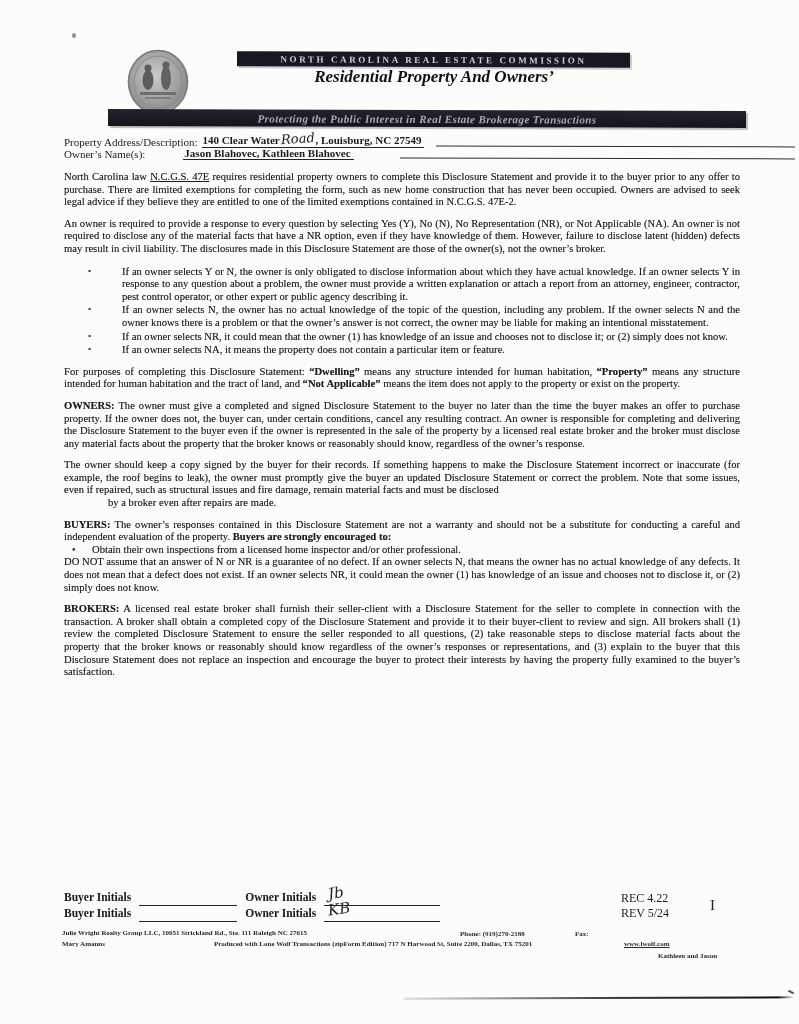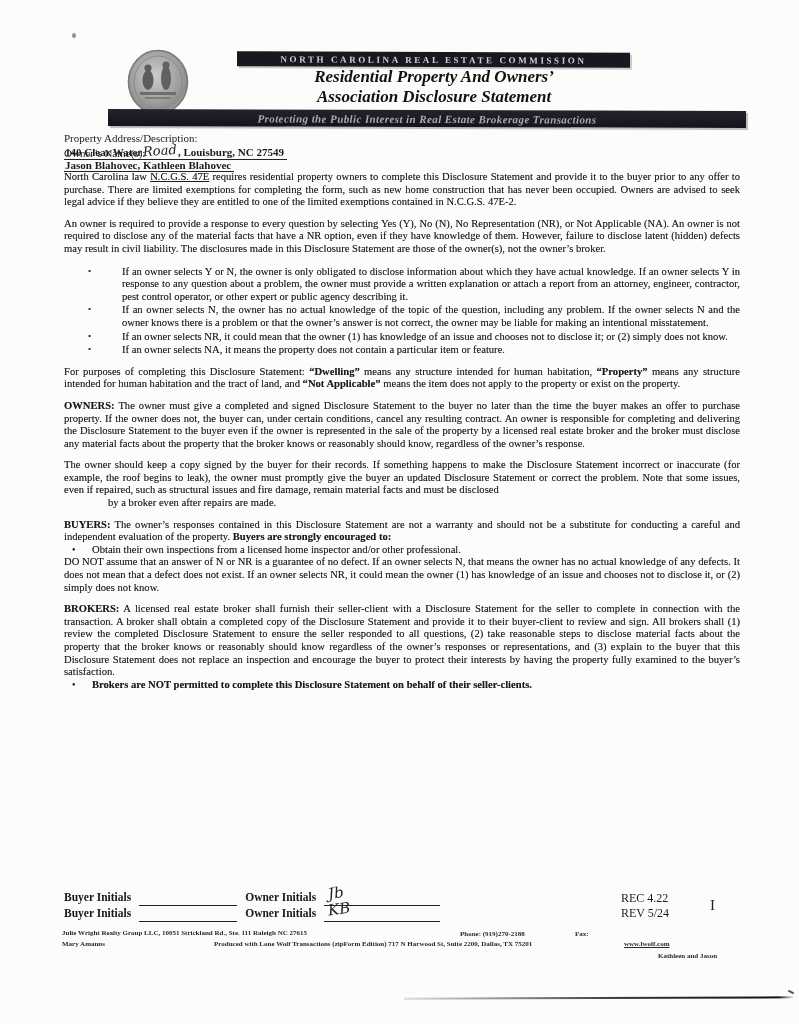--- a/index.html
+++ b/index.html
@@ -18,23 +18,23 @@
   .banner1 span{font-size:9px;font-weight:bold;letter-spacing:2.6px;color:#cfcfd6;white-space:nowrap;}
 
   .title{position:absolute;left:212px;top:67px;width:444px;text-align:center;
          font-weight:bold;font-style:italic;font-size:17px;line-height:19.5px;color:#101010;}
 
   .banner2{position:absolute;left:108px;top:110px;width:638px;height:17px;
            background:linear-gradient(#23232d,#14141c);display:flex;align-items:center;justify-content:center;
            transform:rotate(0.2deg);box-shadow:2px 2px 1px rgba(0,0,0,.25);}
   .banner2 span{font-size:11px;font-weight:bold;font-style:italic;color:#a9a9b2;letter-spacing:.4px;white-space:nowrap;}
 
-  .fieldline{position:absolute;left:64px;width:731px;display:flex;align-items:flex-start;font-size:11px;white-space:nowrap;flex-direction:column;}
+  .fieldline{position:absolute;left:64px;width:731px;display:flex;align-items:flex-end;font-size:11px;white-space:nowrap;}
   .fl-addr{top:132px;}
-  .fl-own{top:147px;}
+  .fl-own{top:147px;gap:34px;}
   .flabel{margin-right:4px;}
   .uwrap{font-weight:bold;border-bottom:1.3px solid #222;padding:0 3px 0 1px;}
   .hand{display:inline-block;font-style:italic;font-family:"DejaVu Serif",serif;font-weight:normal;
         font-size:13px;transform:rotate(-4deg);position:relative;top:-1px;margin:0 1px;}
   .fill{flex:1;border-bottom:1.3px solid #2e2e2e;height:3px;align-self:flex-end;margin-left:12px;
         transform:translateY(-1px) rotate(0.12deg);}
 
   .content{position:absolute;left:64px;top:171px;width:676px;font-size:10.6px;line-height:12.6px;
            text-align:justify;color:#1c1c1c;text-shadow:0 0 .4px rgba(40,40,40,.5);}
   .content p{margin:0 0 9px;}
@@ -102,21 +102,20 @@
       <rect x="18" y="48" width="26" height="2" fill="#7d7d7d"></rect>
     </svg>
   </div>
 
   <div class="banner1">
     <span>NORTH CAROLINA REAL ESTATE COMMISSION</span>
   </div>
 
   <div class="title">
     <div>Residential Property And Owners’</div>
-    <div>Association Disclosure Statement</div>
   </div>
 
   <div class="banner2">
     <span>Protecting the Public Interest in Real Estate Brokerage Transactions</span>
   </div>
 
   <div class="fieldline fl-addr">
     <span class="flabel">Property Address/Description:</span>
     <span class="uwrap"><span>140 Clear Water</span><span class="hand">Road</span><span>, Louisburg, NC  27549</span></span>
     <span class="fill"></span>
@@ -151,21 +150,20 @@
 
     <ul class="l2">
       <li><span class="mk">•</span><span>Obtain their own inspections from a licensed home inspector and/or other professional.</span></li>
     </ul>
 
     <p>DO NOT assume that an answer of N or NR is a guarantee of no defect. If an owner selects N, that means the owner has no actual knowledge of any defects. It does not mean that a defect does not exist. If an owner selects NR, it could mean the owner (1) has knowledge of an issue and chooses not to disclose it, or (2) simply does not know.</p>
 
     <p style="margin-bottom:0;"><span class="b">BROKERS:</span><span> A licensed real estate broker shall furnish their seller-client with a Disclosure Statement for the seller to complete in connection with the transaction. A broker shall obtain a completed copy of the Disclosure Statement and provide it to their buyer-client to review and sign. All brokers shall (1) review the completed Disclosure Statement to ensure the seller responded to all questions, (2) take reasonable steps to disclose material facts about the property that the broker knows or reasonably should know regardless of the owner’s responses or representations, and (3) explain to the buyer that this Disclosure Statement does not replace an inspection and encourage the buyer to protect their interests by having the property fully examined to the buyer’s satisfaction.</span></p>
 
     <ul class="l2">
-      <li><span class="mk">•</span><span class="b">Brokers are NOT permitted to complete this Disclosure Statement on behalf of their seller-clients.</span></li>
     </ul>
 
   </div>
 
   <div class="sig">
     <div class="sigrow">
       <span>Buyer Initials</span>
       <span class="blank bw1"></span>
       <span>Owner Initials</span>
       <span class="blank bw2">

